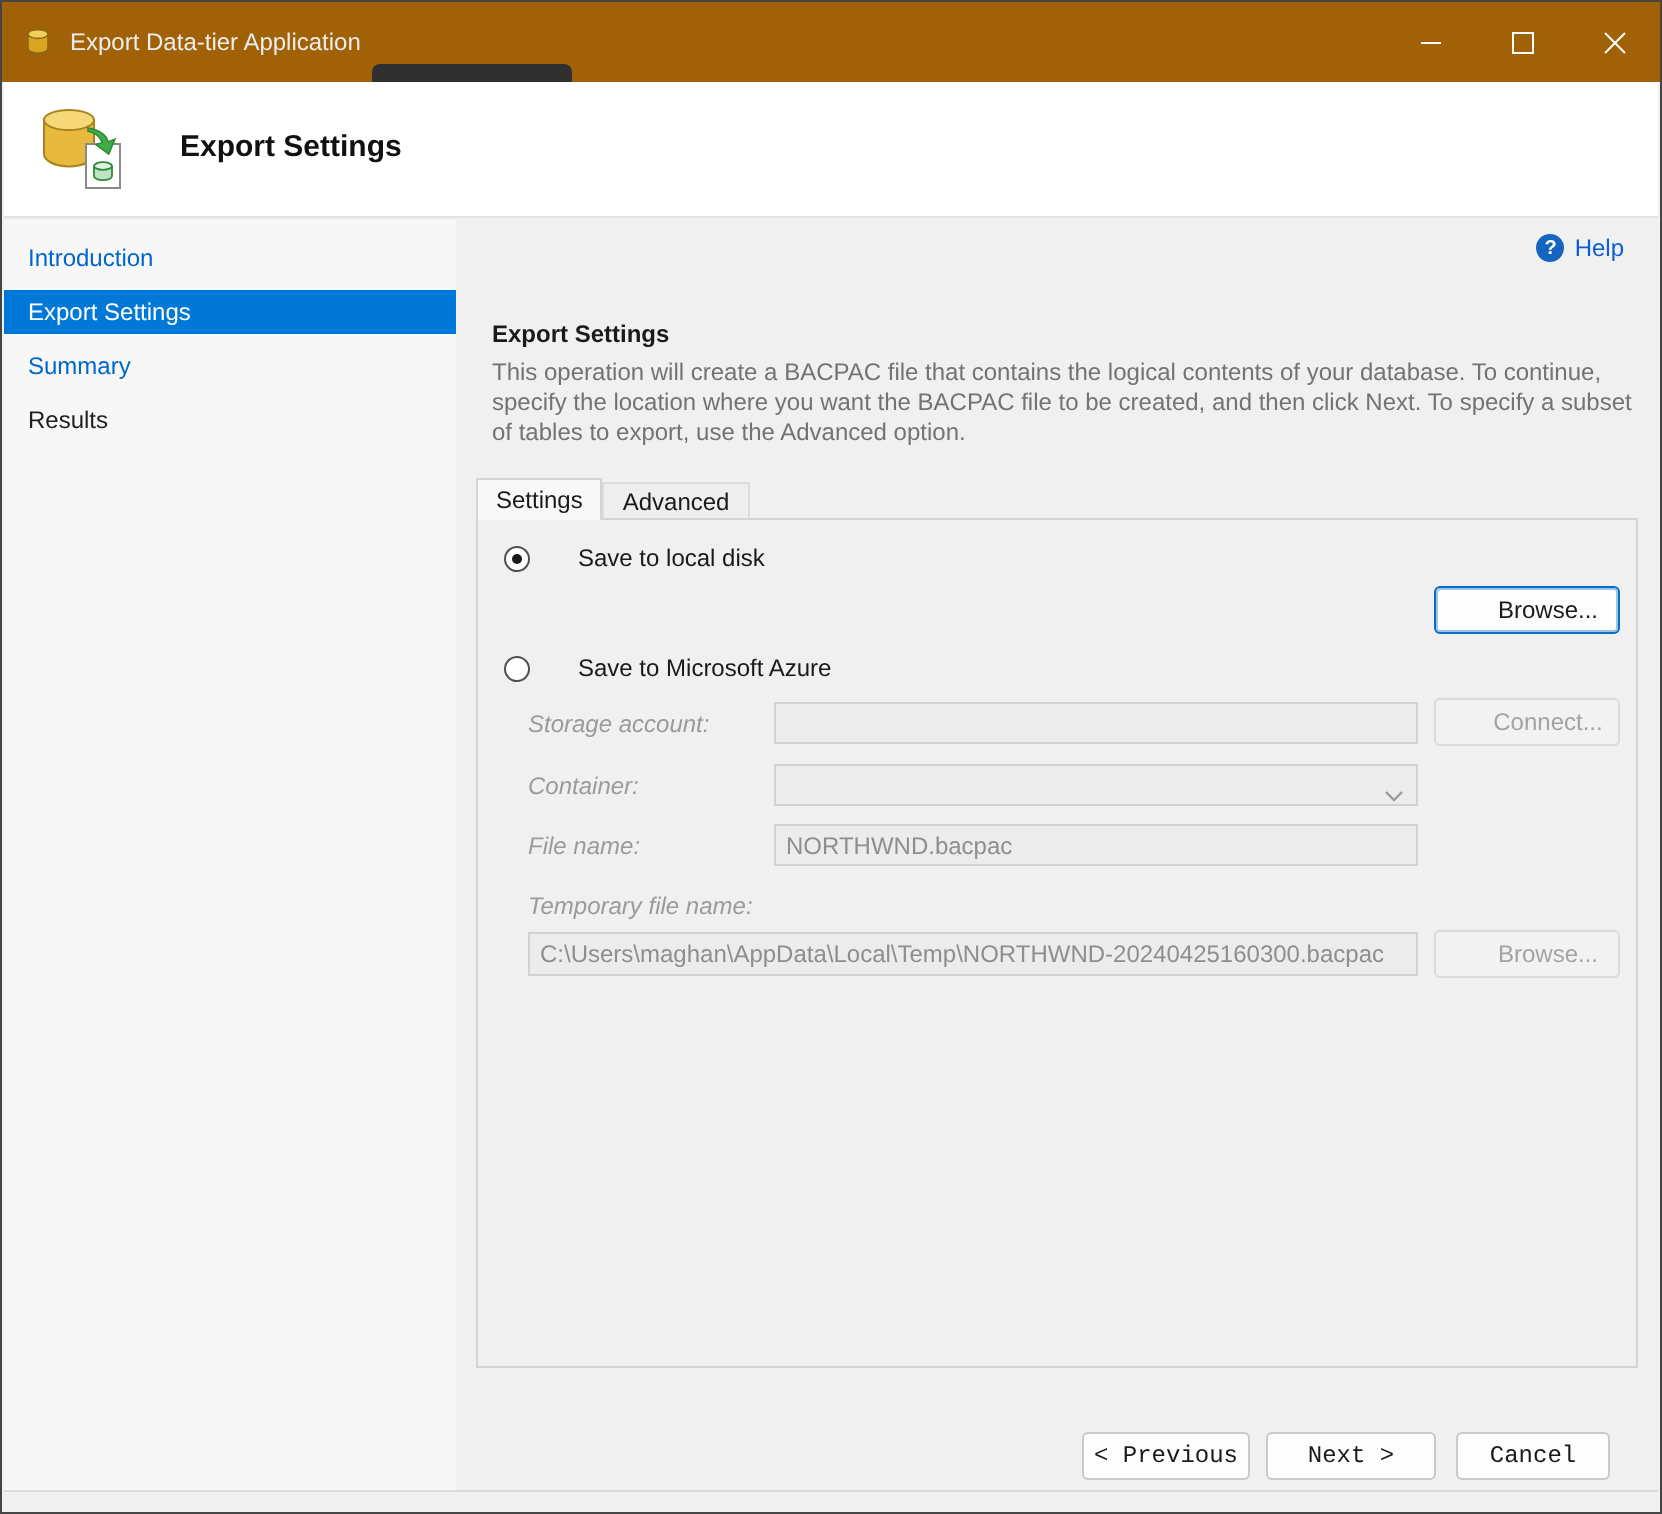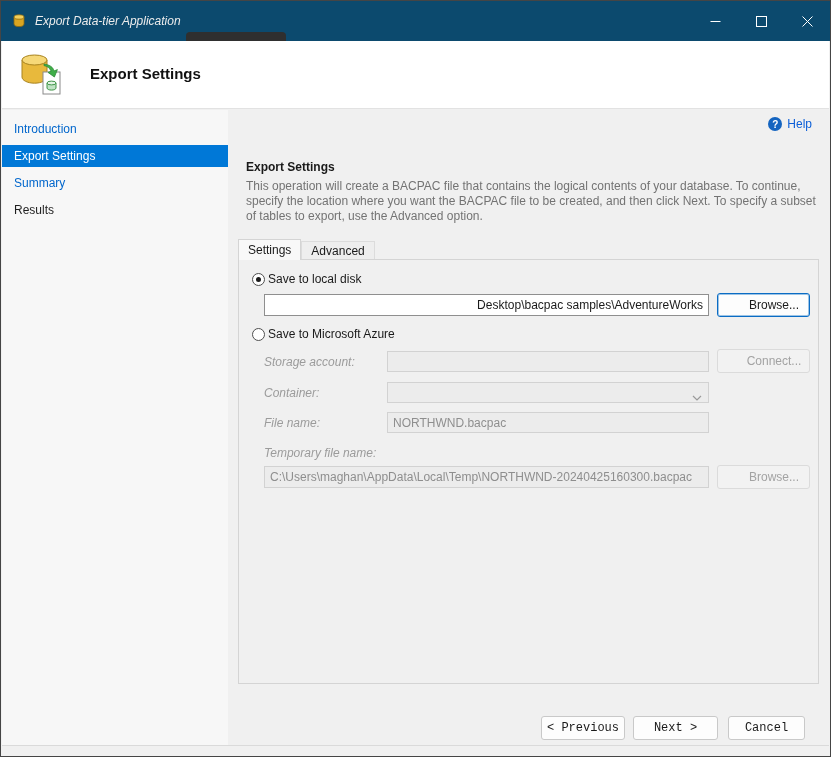--- a/index.html
+++ b/index.html
@@ -9,21 +9,21 @@
     width:831px; height:757px;
   }
   .window {
     position:relative; width:831px; height:757px;
     background:#f0f0f0; border:1px solid #454545;
     font-size:12px; color:#1a1a1a; overflow:hidden;
   }
   
   .titlebar {
     position:absolute; top:0; left:0; right:0; height:40px;
-    background:#0c4a6e; display:flex; align-items:center;font-style:italic;
+    background:#a16207; display:flex; align-items:center;
   }
   .app-icon { margin-left:10px; width:16px; height:16px; flex:0 0 auto; }
   .titlebar .title { color:#ececec; font-size:12px; margin-left:8px; }
   .titlebar-strip {
     position:absolute; left:185px; top:31px; width:100px; height:9px;
     background:#2f2f2f; border-radius:4px 4px 0 0;
   }
   .win-controls { position:absolute; right:0; top:0; height:40px; display:flex; }
   .winbtn {
     width:46px; height:40px; background:transparent; border:none;
@@ -63,21 +63,21 @@
   }
   .tab.inactive {
     background:#eeeeee; border:1px solid #dcdcdc; border-bottom:none;
     height:18px; line-height:18px;
   }
   .panel {
     position:absolute; left:10px; top:149px; width:581px; height:425px;
     border:1px solid #d4d4d4; background:#f0f0f0; z-index:1;
   }
   
-  .radio-row { position:absolute; display:flex; align-items:center; gap:3px; }
+  .radio-row { position:absolute; display:flex; align-items:center; gap:24px; }
   .radio-row.r1 { left:13px; top:12px; }
   .radio-row.r2 { left:13px; top:67px; }
   .radio {
     width:13px; height:13px; border:1px solid #4f4f4f; border-radius:50%;
     background:#fff; display:inline-block; position:relative; flex:0 0 auto; cursor:pointer;
   }
   .radio.checked::after {
     content:""; position:absolute; left:3px; top:3px; width:5px; height:5px;
     border-radius:50%; background:#1a1a1a;
   }
@@ -194,21 +194,20 @@
       <div class="tab inactive">Advanced</div>
     </div>
 
     <div class="panel">
 
       <div class="radio-row r1">
         <span class="radio checked"></span>
         <span>Save to local disk</span>
       </div>
 
-      <input class="text-input local-path" value="Desktop\bacpac samples\AdventureWorks" style="">
       <button class="btn focused browse1">Browse...</button>
 
       <div class="radio-row r2">
         <span class="radio"></span>
         <span>Save to Microsoft Azure</span>
       </div>
 
       <label class="gray-label storage-label">Storage account:</label>
       <input class="text-input disabled storage-input" disabled="" style="">
       <button class="btn disabled connect-btn" disabled="">Connect...</button>

